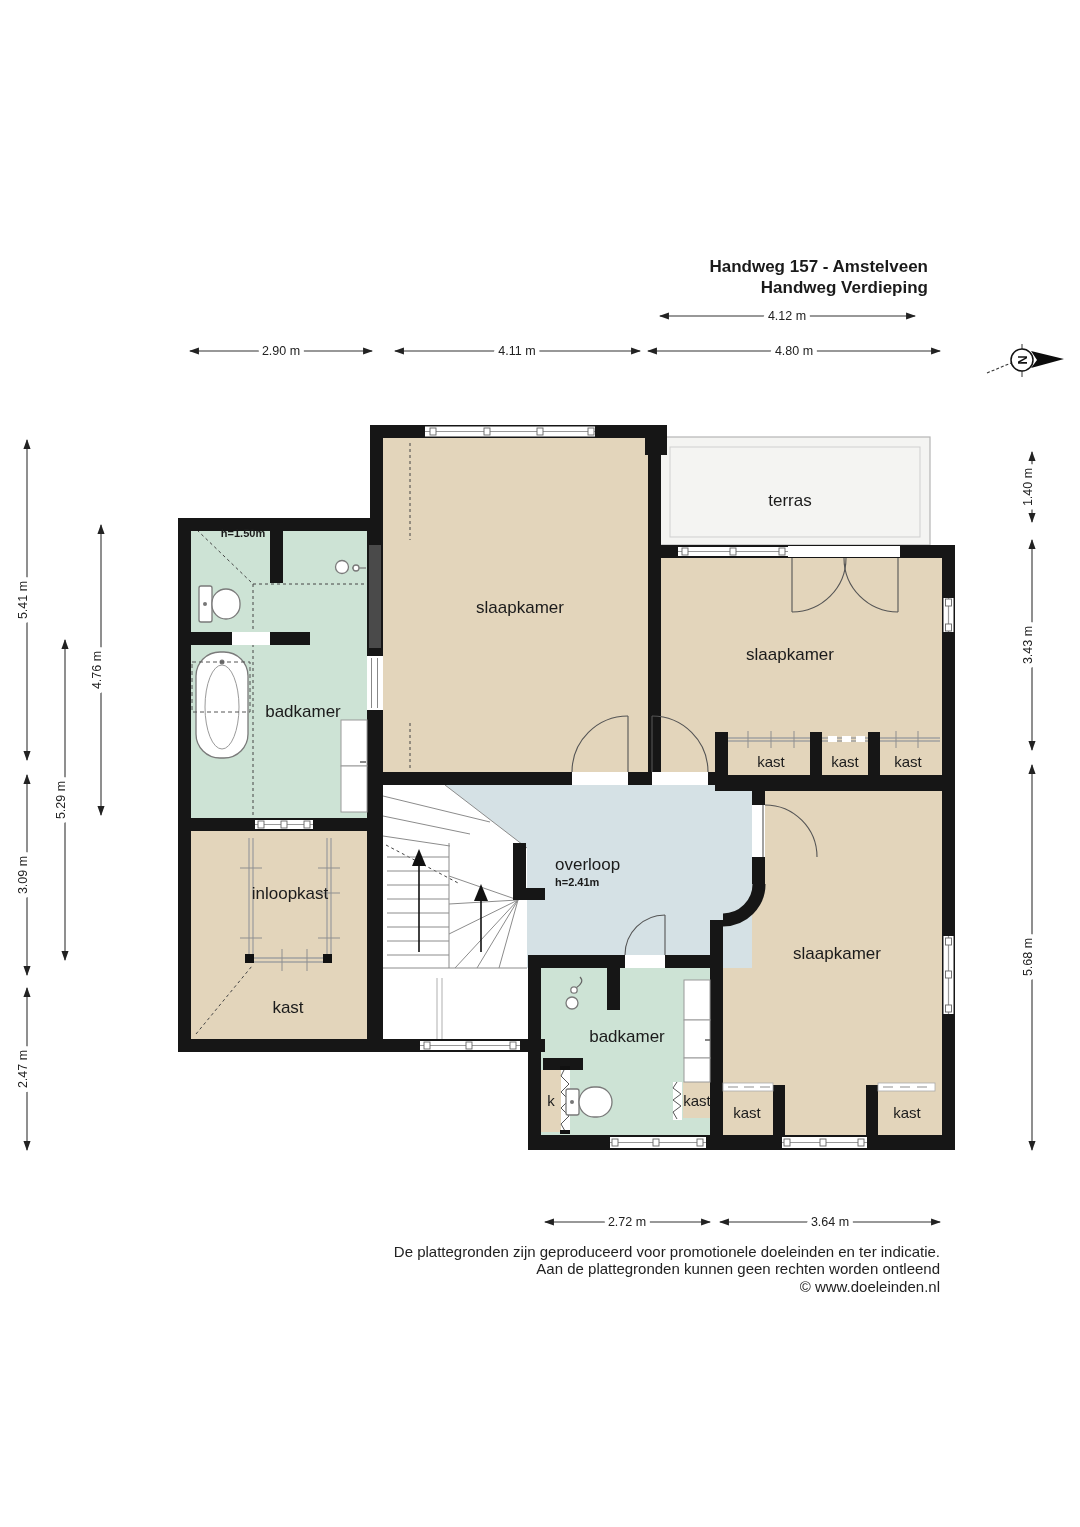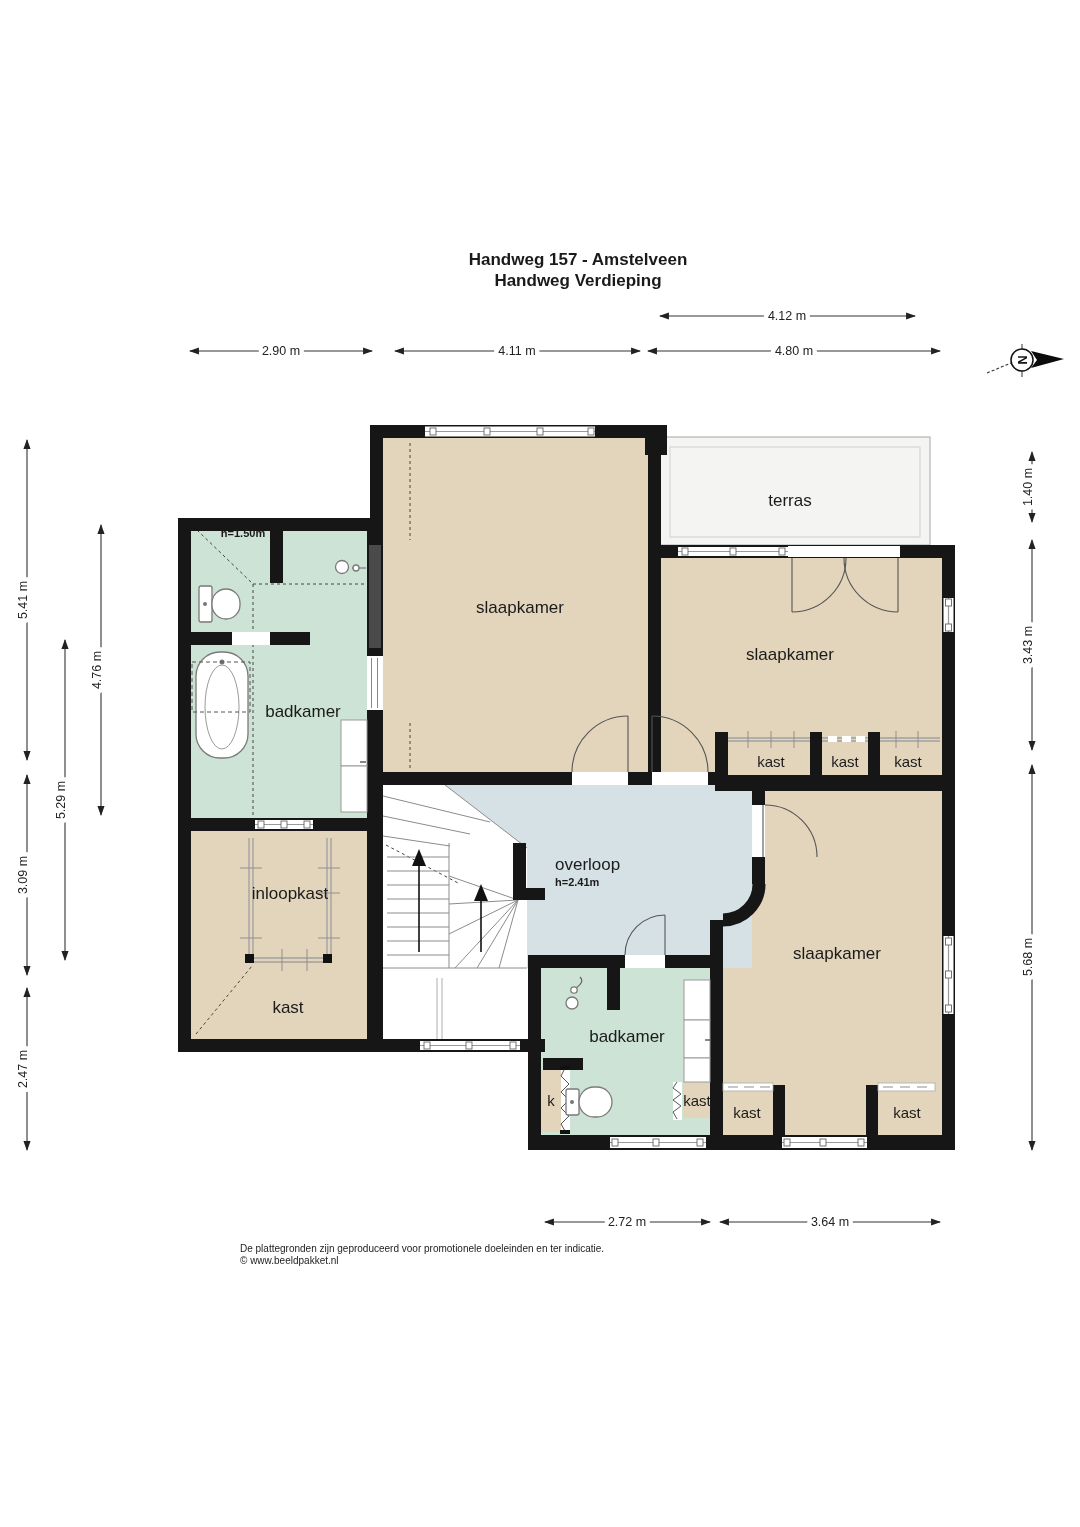--- a/index.html
+++ b/index.html
@@ -1,21 +1,21 @@
 <!DOCTYPE html>
 <html><head>
 <meta charset="utf-8">
 <style>
   html,body{margin:0;padding:0;background:#ffffff;}
   #canvas{position:relative;width:1080px;height:1527px;background:#fff;overflow:hidden;
           font-family:"Liberation Sans",sans-serif;}
-  #title{position:absolute;left:228px;top:249px;width:700px;text-align:center;
+  #title{position:absolute;left:228px;top:256px;width:700px;text-align:right;
          font-size:17px;font-weight:bold;color:#1a1a1a;line-height:1.25;}
-  #footer{position:absolute;left:240px;top:1243px;width:700px;text-align:left;
-          font-size:10px;color:#222;line-height:1.15;}
+  #footer{position:absolute;left:240px;top:1243px;width:700px;text-align:right;
+          font-size:15px;color:#222;line-height:1.15;}
   svg{position:absolute;left:0;top:0;}
   .wall{fill:#161616;}
   .roomtxt{font-size:17px;fill:#1b1b1b;}
   .smalltxt{font-size:11px;font-weight:bold;fill:#1b1b1b;}
   .kasttxt{font-size:15px;fill:#1b1b1b;}
   .dimline{stroke:#333;stroke-width:1.1;}
   .dimlabel{font-size:12.5px;fill:#222;paint-order:stroke;stroke:#ffffff;stroke-width:9px;
             stroke-linejoin:round;}
   .tread{stroke:#8c8c8c;stroke-width:1;}
   .rail{stroke:#a0a0a0;stroke-width:1.3;fill:none;}
@@ -408,16 +408,17 @@
       <polygon points="1031,351 1064,359 1031,368 1037,360" fill="#0c0c0c"></polygon>
       <line x1="1022" y1="344" x2="1022" y2="351" stroke="#333" stroke-width="1"></line>
       <line x1="1022" y1="369" x2="1022" y2="377" stroke="#333" stroke-width="1"></line>
       <circle cx="1022" cy="360" r="11" fill="#fff" stroke="#111" stroke-width="1.5"></circle>
       <text x="1022" y="364.5" text-anchor="middle" font-size="13" font-weight="bold" fill="#111" transform="rotate(90 1022 360)">N</text>
     </g>
   </svg>
 
   <div id="footer">
     <div>De plattegronden zijn geproduceerd voor promotionele doeleinden en ter indicatie.</div>
-    <div>© www.beeldpakket.nl</div>
+    <div>Aan de plattegronden kunnen geen rechten worden ontleend</div>
+    <div>© www.doeleinden.nl</div>
   </div>
 
 </div>
 
 </body></html>

